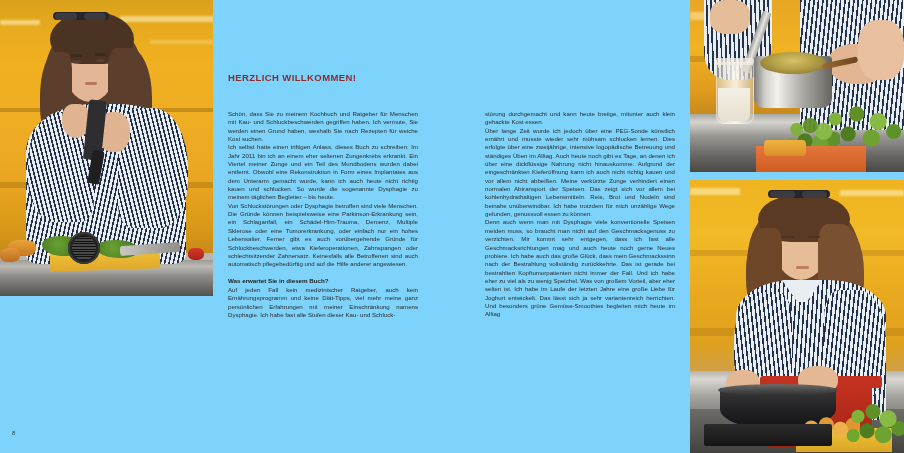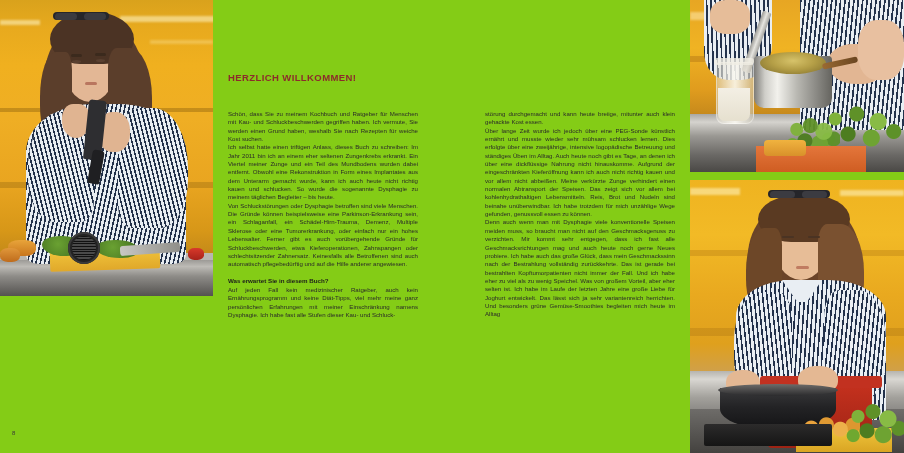--- a/index.html
+++ b/index.html
@@ -3,21 +3,21 @@
 <meta charset="utf-8">
 <style>
   html,body{margin:0;padding:0;}
   body{
     width:904px;height:453px;
     background:#ffffff;
     font-family:"Liberation Sans", sans-serif;
     overflow:hidden;
     position:relative;
   }
-  .page{position:relative;width:904px;height:453px;background:#84cc16;overflow:hidden;}
+  .page{position:relative;width:904px;height:453px;background:#7dd3fc;overflow:hidden;}
 
   
   .photo{position:absolute;overflow:hidden;}
 
   #photo-left{left:0;top:0;width:213px;height:296px;}
   #photo-top-right{left:690px;top:0;width:214px;height:172px;}
   #photo-bottom-right{left:690px;top:180px;width:214px;height:273px;}
 
   .ph-inner{position:absolute;inset:0;}
 

